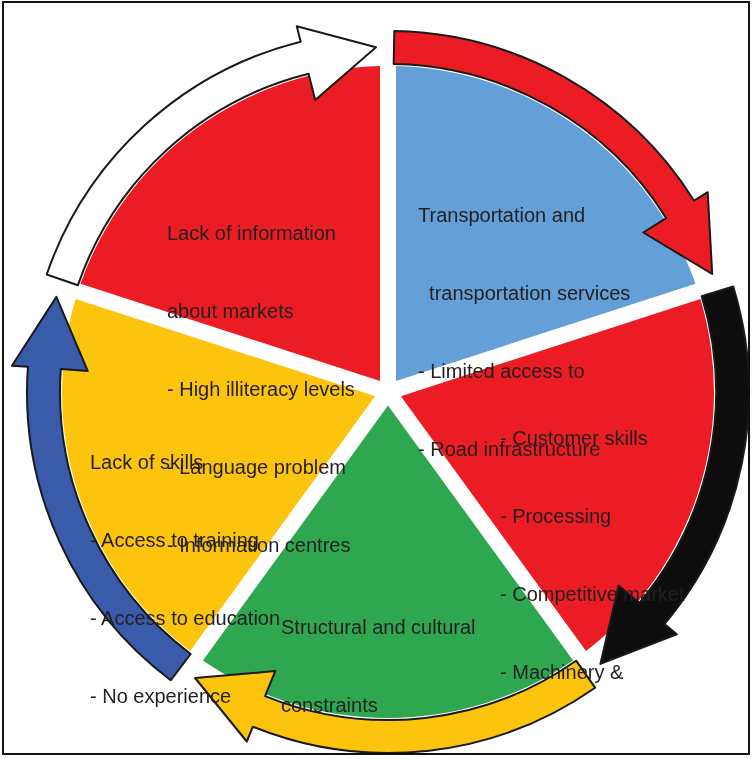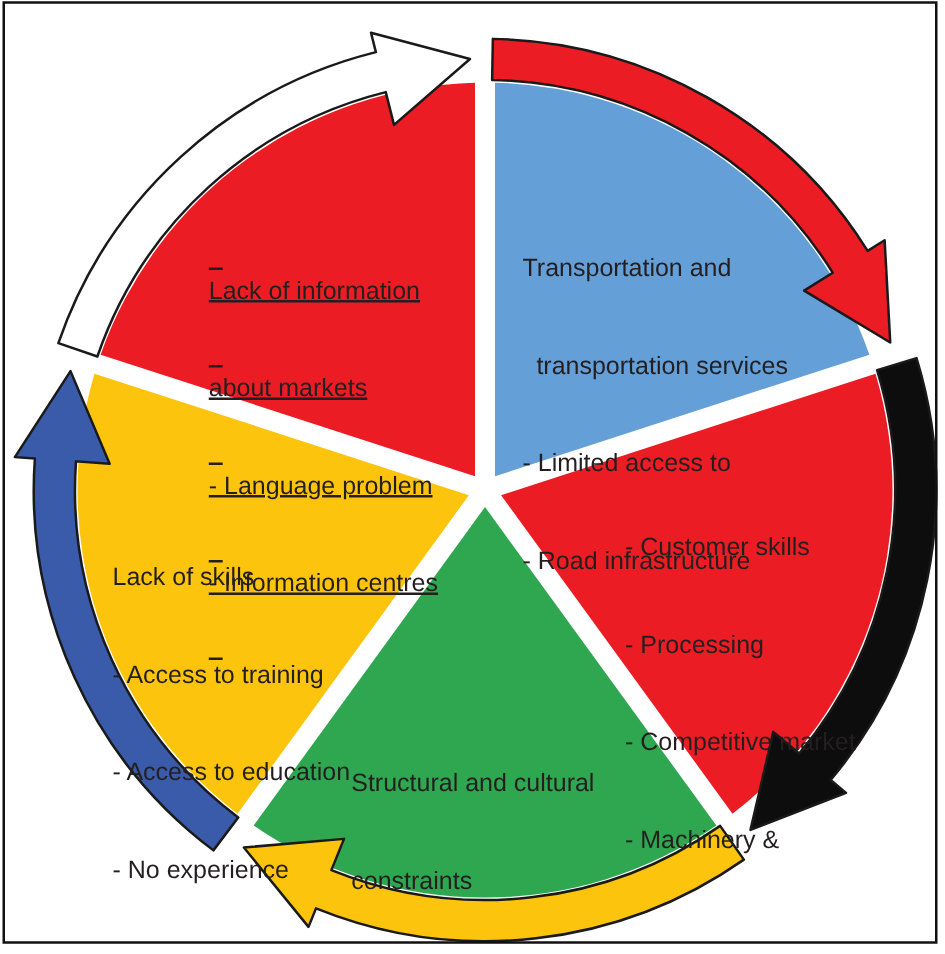--- a/index.html
+++ b/index.html
@@ -10,21 +10,21 @@
   }
   .frame{
     position:absolute;left:2px;top:1px;width:748px;height:754px;
     border:2px solid #111111;box-sizing:border-box;pointer-events:none;
   }
   #diagram-svg{position:absolute;left:0;top:0;}
   .tb{
     position:absolute;color:#231F20;font-size:20px;line-height:26px;
     white-space:pre;letter-spacing:0px;
   }
-  #tb-0{left:167px;top:168px;text-decoration:underline;}
+  #tb-0{left:167px;top:168px;}
   #tb-1{left:418px;top:150px;}
   #tb-2{left:500px;top:373px;}
   #tb-3{left:281px;top:562px;}
   #tb-4{left:90px;top:397px;}
 </style>
 </head>
 <body>
 
 <svg id="diagram-svg" width="756" height="763" viewBox="0 0 756 763">
     <path d="M 380.0 381.0 L 80.5 283.7 A 326 326 0 0 1 380.0 66.1 Z" fill="#EC1C24"></path>
@@ -35,20 +35,21 @@
     <path d="M 46.7 274.5 A 361 361 0 0 1 300.7 41.7 L 296.8 26.2 L 376.0 47.2 L 315.2 99.9 L 308.6 73.7 A 328 328 0 0 0 77.9 285.2 Z" fill="#FFFFFF" stroke="#1A1A1A" stroke-width="2" stroke-linejoin="round"></path>
     <path d="M 394.3 31.1 A 361 361 0 0 1 694.1 200.7 L 707.7 192.2 L 712.2 274.0 L 643.3 232.5 L 666.2 218.2 A 328 328 0 0 0 393.7 64.0 Z" fill="#EC1C24" stroke="#1A1A1A" stroke-width="2" stroke-linejoin="round"></path>
     <path d="M 733.2 286.5 A 361 361 0 0 1 664.5 624.0 L 676.8 634.3 L 600.4 663.9 L 618.6 585.5 L 639.3 602.8 A 328 328 0 0 0 701.7 296.1 Z" fill="#0D0D0D" stroke="#1A1A1A" stroke-width="2" stroke-linejoin="round"></path>
     <path d="M 595.1 687.7 A 361 361 0 0 1 252.8 726.7 L 246.8 741.5 L 195.1 678.0 L 275.2 671.1 L 265.1 696.1 A 328 328 0 0 0 576.1 660.7 Z" fill="#FDC40D" stroke="#1A1A1A" stroke-width="2" stroke-linejoin="round"></path>
     <path d="M 170.7 680.3 A 361 361 0 0 1 27.9 366.8 L 11.9 365.7 L 56.4 296.9 L 87.7 371.0 L 60.8 369.1 A 328 328 0 0 0 190.6 654.0 Z" fill="#3A5BA9" stroke="#1A1A1A" stroke-width="2" stroke-linejoin="round"></path>
   </svg>
 
 <div class="tb" id="tb-0">
   <div class="ln">Lack of information</div>
   <div class="ln">about markets</div>
+  <div class="ln">- High illiteracy levels</div>
   <div class="ln">- Language problem</div>
   <div class="ln">- Information centres</div>
   <div class="ln"></div>
 </div>
 
 <div class="tb" id="tb-1">
   <div class="ln">Transportation and</div>
   <div class="ln">  transportation services</div>
   <div class="ln">- Limited access to</div>
   <div class="ln">- Road infrastructure</div>

